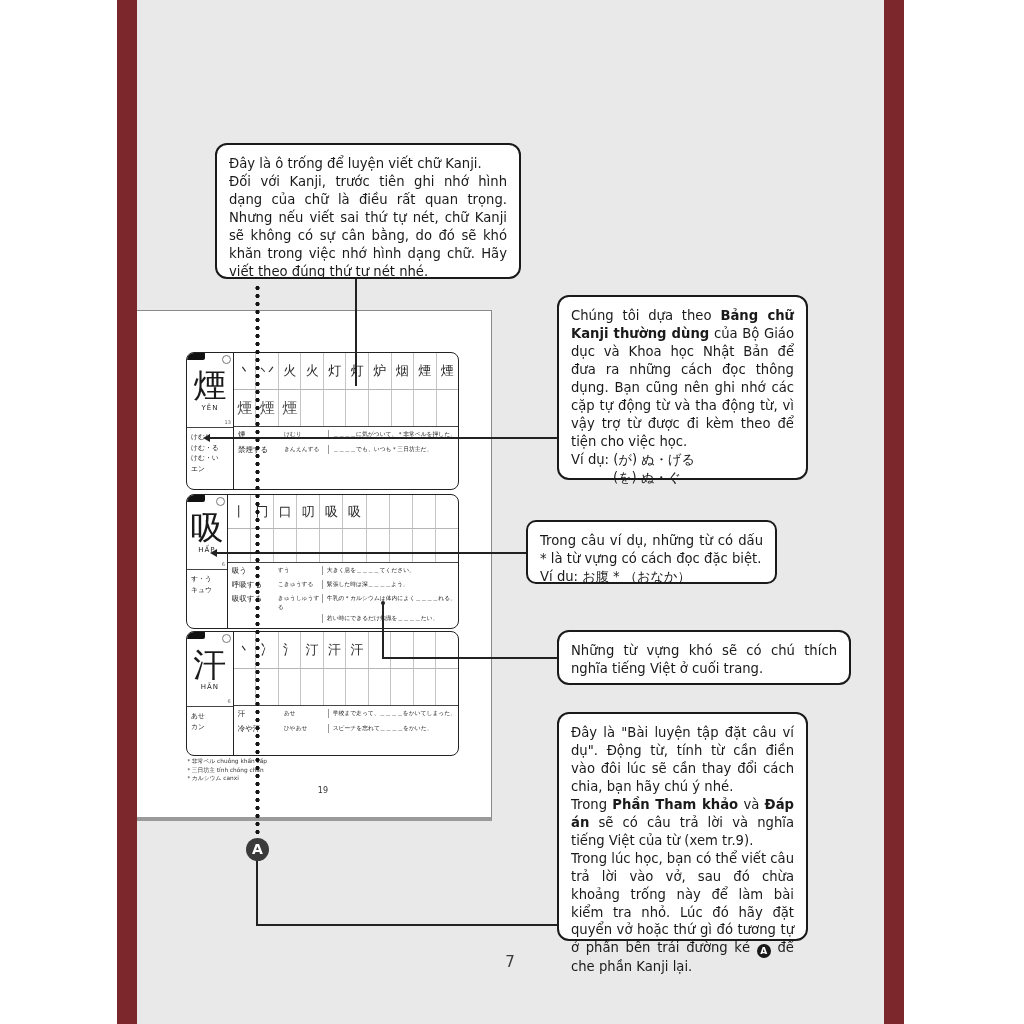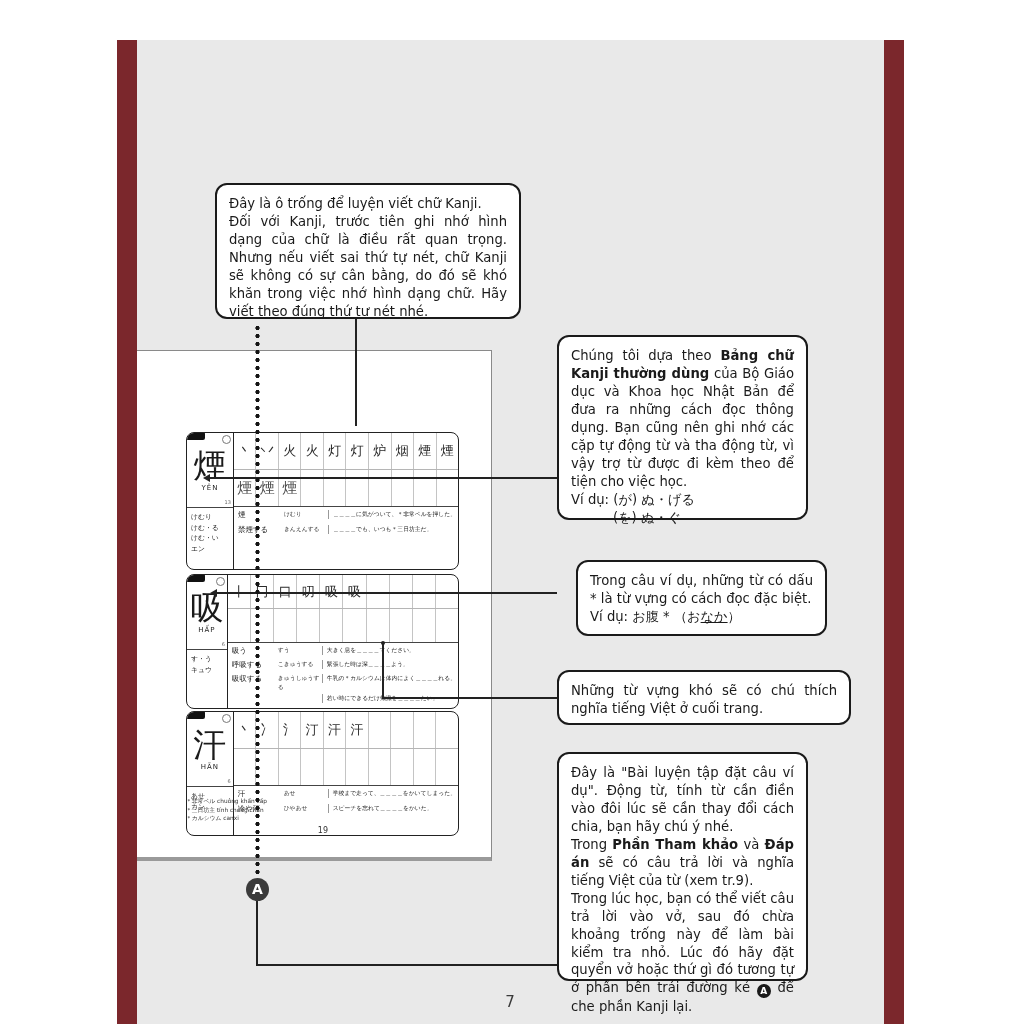--- a/index.html
+++ b/index.html
@@ -1,36 +1,36 @@
 <!DOCTYPE html>
 <html><head>
 <meta charset="utf-8">
 <style>
   html,body{margin:0;padding:0;}
   body{width:1024px;height:1024px;position:relative;background:#ffffff;
        font-family:"DejaVu Sans", sans-serif;color:#1a1a1a;overflow:hidden;}
-  .abs{position:absolute;margin-top:40px;}
+  .abs{position:absolute;}
 
   
   #cover-left{left:117px;top:0;width:20px;height:1024px;background:#7b272c;}
   #cover-right{left:884px;top:0;width:20px;height:1024px;background:#7b272c;}
   #gray-panel{left:137px;top:0;width:747px;height:1024px;background:#e9e9e9;}
 
   
   #mock-page{left:137px;top:310px;width:354px;height:506px;background:#ffffff;
              border-top:1px solid #8a8a8a;border-right:1px solid #8a8a8a;
              border-bottom:4px solid #9a9a9a;}
 
   
   .callout{background:#ffffff;border:2px solid #1a1a1a;border-radius:12px;
            padding:10px 12px;box-sizing:border-box;font-size:13.2px;line-height:1.36;
            text-align:justify;white-space:pre-wrap;}
   #callout-writing{left:215px;top:143px;width:306px;height:136px;}
   #callout-kanji-table{left:557px;top:295px;width:251px;height:185px;}
-  #callout-special-reading{left:576px;top:520px;width:251px;height:76px;}
+  #callout-special-reading{left:526px;top:520px;width:251px;height:64px;border-radius:10px;}
   #callout-footnote{left:557px;top:630px;width:294px;height:55px;}
   #callout-practice{left:557px;top:712px;width:251px;height:229px;}
   .callout b{font-weight:bold;}
   .inline-badge{display:inline-block;width:14px;height:14px;border-radius:50%;
       background:#1a1a1a;color:#fff;font-size:9px;line-height:14px;text-align:center;
       font-weight:bold;vertical-align:-2px;white-space:nowrap;}
 
   
   .hline{height:2px;background:#222;}
   .vline{width:2px;background:#222;}

